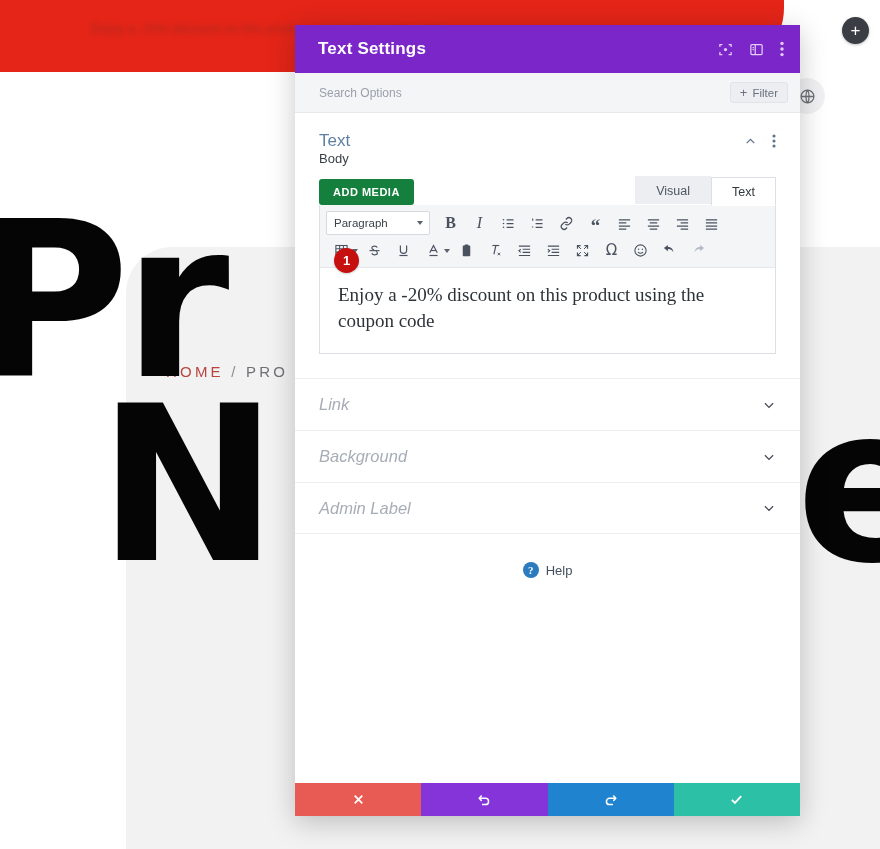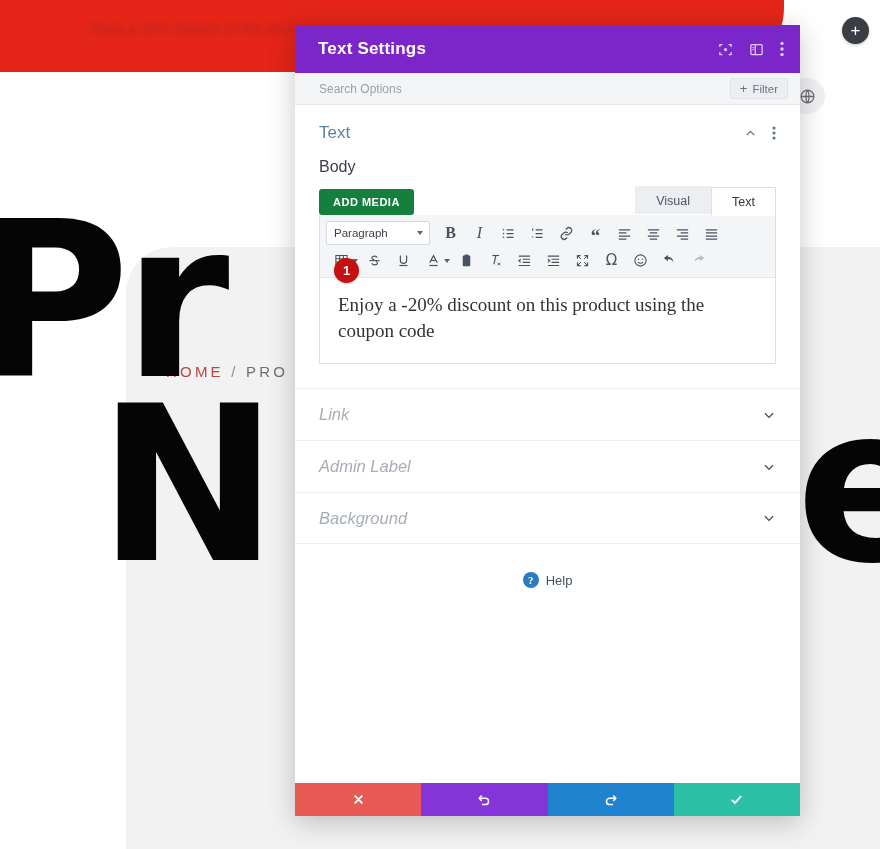--- a/index.html
+++ b/index.html
@@ -101,21 +101,21 @@
     display: flex; align-items: stretch;
   }
   .tab {
     display: flex; align-items: center; padding: 0 23px;
     color: #fff; font-size: 12.5px; font-weight: bold; cursor: pointer;
     letter-spacing:.2px;
   }
   .tab.active { background: #9234ec; }
 
   .searchbar {
-    height: 32px; min-height:32px; background: #f4f5f7;
+    height: 40px; min-height:32px; background: #f4f5f7;
     border-bottom: 1px solid #e6e8ec;
     display: flex; align-items: center; padding: 0 12px 0 24px;
   }
   .search-input {
     border: 0; background: transparent; outline: none;
     font-size: 12px; color: #8d939f; flex: 1;
     font-family: "Liberation Sans", sans-serif;
   }
   .search-input::placeholder { color: #9aa0ab; }
   .filter-btn {
@@ -126,21 +126,21 @@
   .filter-btn .fplus { font-size: 13px; line-height: 1; }
 
   .panel-body { flex: 1; overflow: hidden; background:#fff; }
 
   
   .sect-text { padding: 18px 24px 0 24px; }
   .sect-head { display: flex; align-items: center; }
   .sect-title { color: #5e81a3; font-size: 17px; }
   .sect-head .sicons { margin-left: auto; display: flex; align-items: center; gap: 15px; color:#5f7489; }
   .sect-head .sicons span { cursor: pointer; display:flex; }
-  .body-label { margin-top: 15px; font-size: 16px; color: #3a3f47; }
+  .body-label { font-size: 13px; color: #3a3f47; }
 
   .media-row { margin-top: 10px; display: flex; align-items: flex-end; }
   .add-media {
     background: #15803d; color: #fff; border: 0; border-radius: 3px;
     font-size: 11px; font-weight: bold; letter-spacing: .5px;
     padding: 7px 14px; cursor: pointer;
     font-family: "Liberation Sans", sans-serif;
   }
   .vt-tabs { margin-left: auto; display: flex; align-items: flex-start; padding-left: 22px; }
   .vt-tab {
@@ -493,35 +493,35 @@
       <div class="collapse-list">
         <div class="crow">
           <div class="crow-label">Link</div>
           <div class="crow-chev">
             <svg width="14" height="14" viewBox="0 0 24 24" fill="none" stroke="currentColor" stroke-width="2.2">
                 <path d="M5 9l7 7 7-7"></path>
               </svg>
           </div>
         </div>
         <div class="crow">
+          <div class="crow-label">Background</div>
+          <div class="crow-chev">
+            <svg width="14" height="14" viewBox="0 0 24 24" fill="none" stroke="currentColor" stroke-width="2.2">
+                <path d="M5 9l7 7 7-7"></path>
+              </svg>
+          </div>
+        </div>
+        <div class="crow">
           <div class="crow-label">Admin Label</div>
           <div class="crow-chev">
             <svg width="14" height="14" viewBox="0 0 24 24" fill="none" stroke="currentColor" stroke-width="2.2">
                 <path d="M5 9l7 7 7-7"></path>
               </svg>
           </div>
         </div>
-        <div class="crow">
-          <div class="crow-label">Background</div>
-          <div class="crow-chev">
-            <svg width="14" height="14" viewBox="0 0 24 24" fill="none" stroke="currentColor" stroke-width="2.2">
-                <path d="M5 9l7 7 7-7"></path>
-              </svg>
-          </div>
-        </div>
       </div>
 
       <div class="help-row">
         <span class="help-icon">?</span>
         <span class="help-text">Help</span>
       </div>
     </div>
 
     <div class="panel-foot">
       <div class="fbtn cancel">

